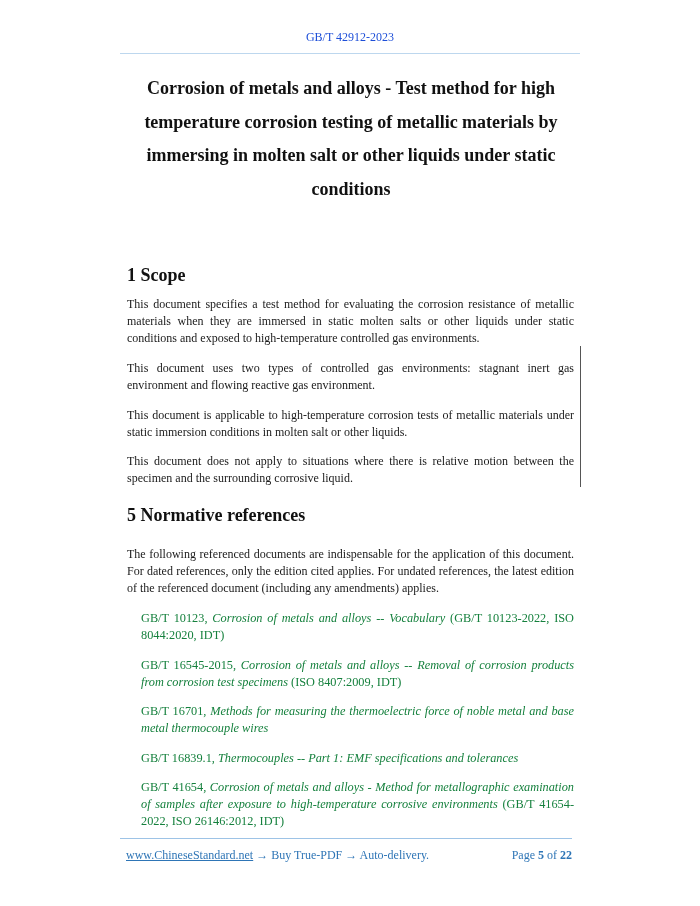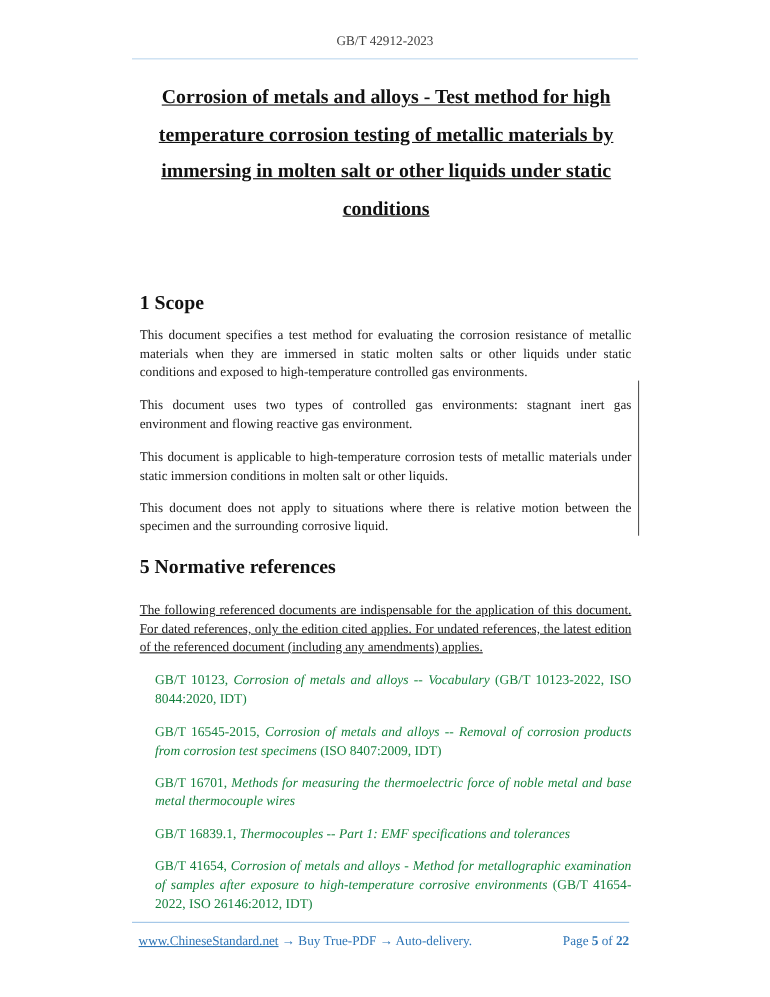--- a/index.html
+++ b/index.html
@@ -15,42 +15,41 @@
       font-family: "Liberation Serif", "DejaVu Serif", serif;
       color: #1a1a1a;
     }
     .header {
       position: absolute;
       left: 120px;
       top: 30px;
       width: 460px;
       text-align: center;
       font-size: 12px;
-      color: #404040;
+      color: #1d4ed8;
     }
     .header-rule {
       position: absolute;
       left: 120px;
       top: 53px;
       width: 460px;
       height: 0;
       border-top: 1px solid #bdd7ee;
     }
     .doc-title {
       position: absolute;
       left: 128px;
       top: 72px;
       width: 446px;
       margin: 0;
       text-align: center;
       font-weight: bold;
       font-size: 18px;
       line-height: 33.5px;
       color: #111;
-      text-decoration: underline;
     }
     .section-heading {
       position: absolute;
       left: 127px;
       margin: 0;
       font-weight: bold;
       font-size: 18px;
       color: #111;
     }
     .para {
@@ -121,21 +120,21 @@
 <h1 class="doc-title">Corrosion of metals and alloys - Test method for high temperature corrosion testing of metallic materials by immersing in molten salt or other liquids under static conditions</h1>
 
 <h2 class="section-heading" style="top:265px;">1 Scope</h2>
 <p class="para" style="top:296px;">This document specifies a test method for evaluating the corrosion resistance of metallic materials when they are immersed in static molten salts or other liquids under static conditions and exposed to high-temperature controlled gas environments.</p>
 <p class="para" style="top:360px;">This document uses two types of controlled gas environments: stagnant inert gas environment and flowing reactive gas environment.</p>
 <p class="para" style="top:407px;">This document is applicable to high-temperature corrosion tests of metallic materials under static immersion conditions in molten salt or other liquids.</p>
 <p class="para" style="top:453px;">This document does not apply to situations where there is relative motion between the specimen and the surrounding corrosive liquid.</p>
 <div class="change-bar"></div>
 
 <h2 class="section-heading" style="top:505px;">5 Normative references</h2>
-<p class="para" style="top:546px;text-decoration:underline;">The following referenced documents are indispensable for the application of this document. For dated references, only the edition cited applies. For undated references, the latest edition of the referenced document (including any amendments) applies.</p>
+<p class="para" style="top:546px;">The following referenced documents are indispensable for the application of this document. For dated references, only the edition cited applies. For undated references, the latest edition of the referenced document (including any amendments) applies.</p>
 
 <p class="ref" style="top:610px;"><span>GB/T 10123, </span><i>Corrosion of metals and alloys -- Vocabulary</i><span> (GB/T 10123-2022, ISO 8044:2020, IDT)</span></p>
 
 <p class="ref" style="top:657px;"><span>GB/T 16545-2015, </span><i>Corrosion of metals and alloys -- Removal of corrosion products from corrosion test specimens</i><span> (ISO 8407:2009, IDT)</span></p>
 
 <p class="ref" style="top:703px;"><span>GB/T 16701, </span><i>Methods for measuring the thermoelectric force of noble metal and base metal thermocouple wires</i><span></span></p>
 
 <p class="ref" style="top:750px;"><span>GB/T 16839.1, </span><i>Thermocouples -- Part 1: EMF specifications and tolerances</i><span></span></p>
 
 <p class="ref" style="top:779px;"><span>GB/T 41654, </span><i>Corrosion of metals and alloys - Method for metallographic examination of samples after exposure to high-temperature corrosive environments</i><span> (GB/T 41654-2022, ISO 26146:2012, IDT)</span></p>

